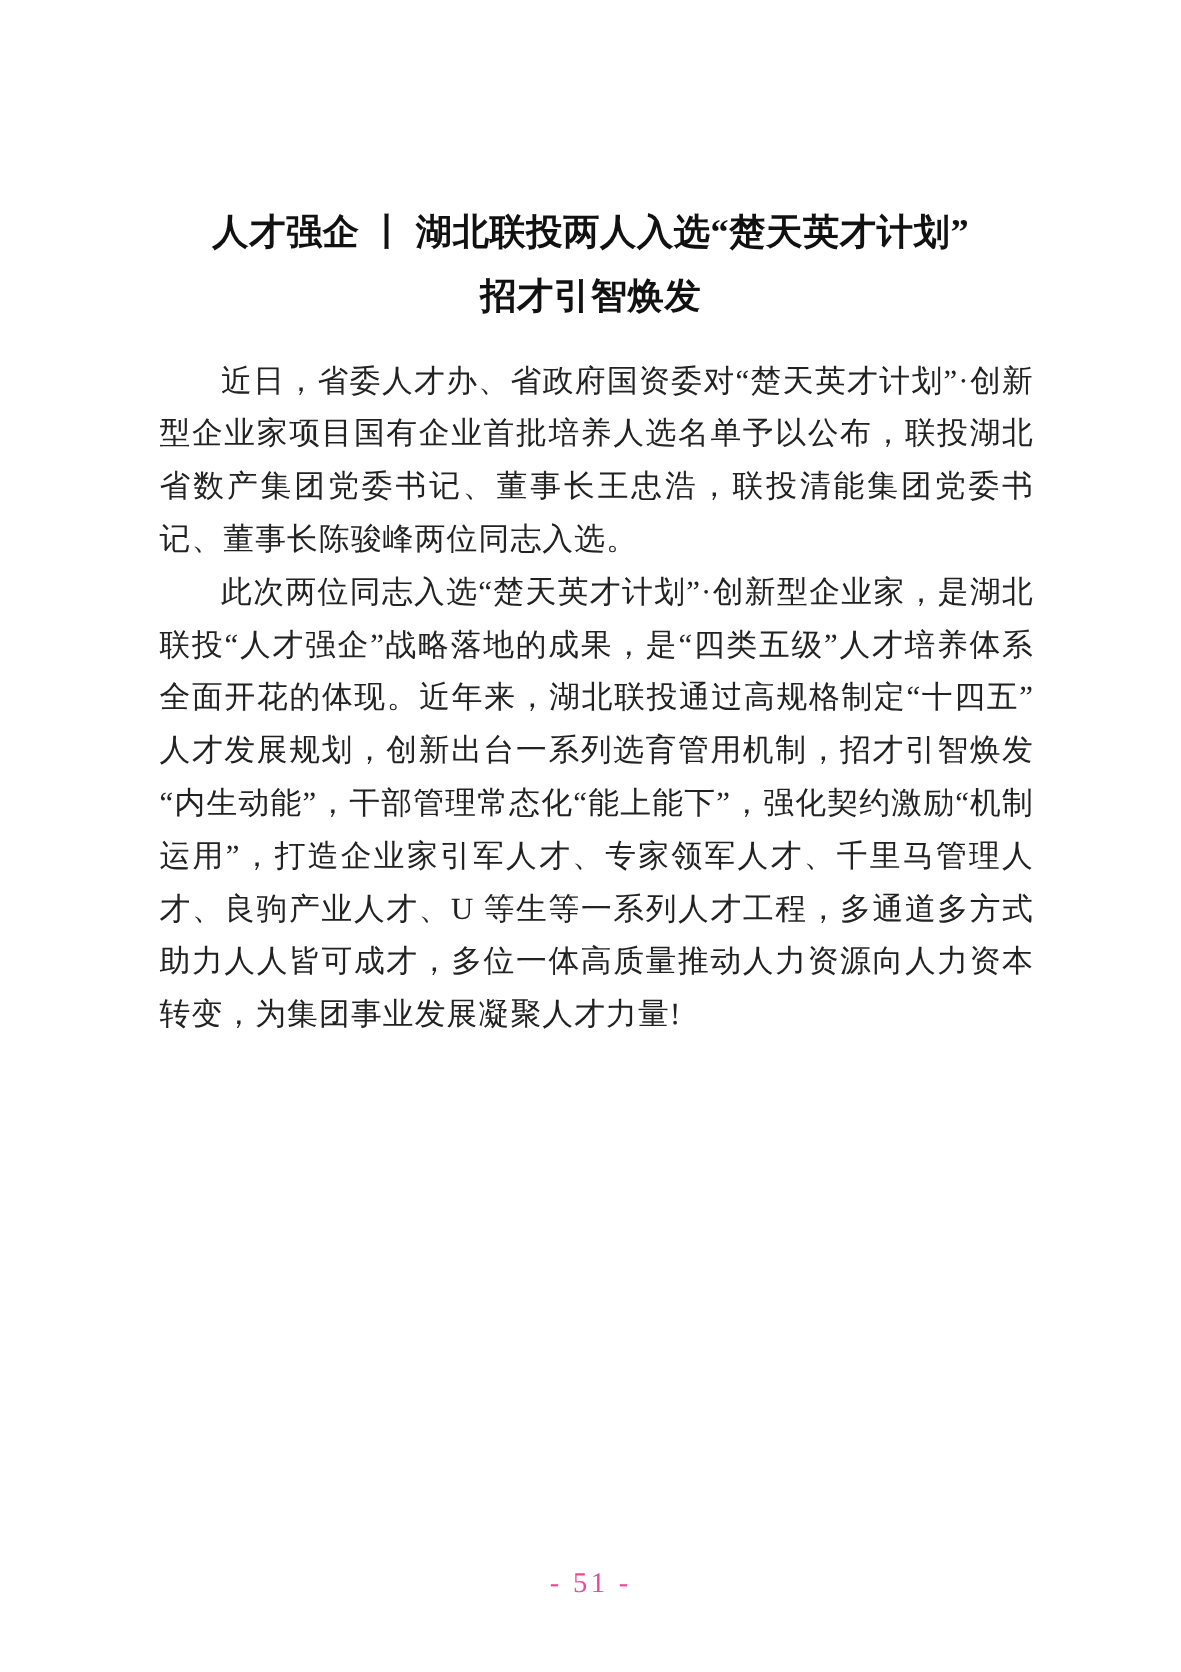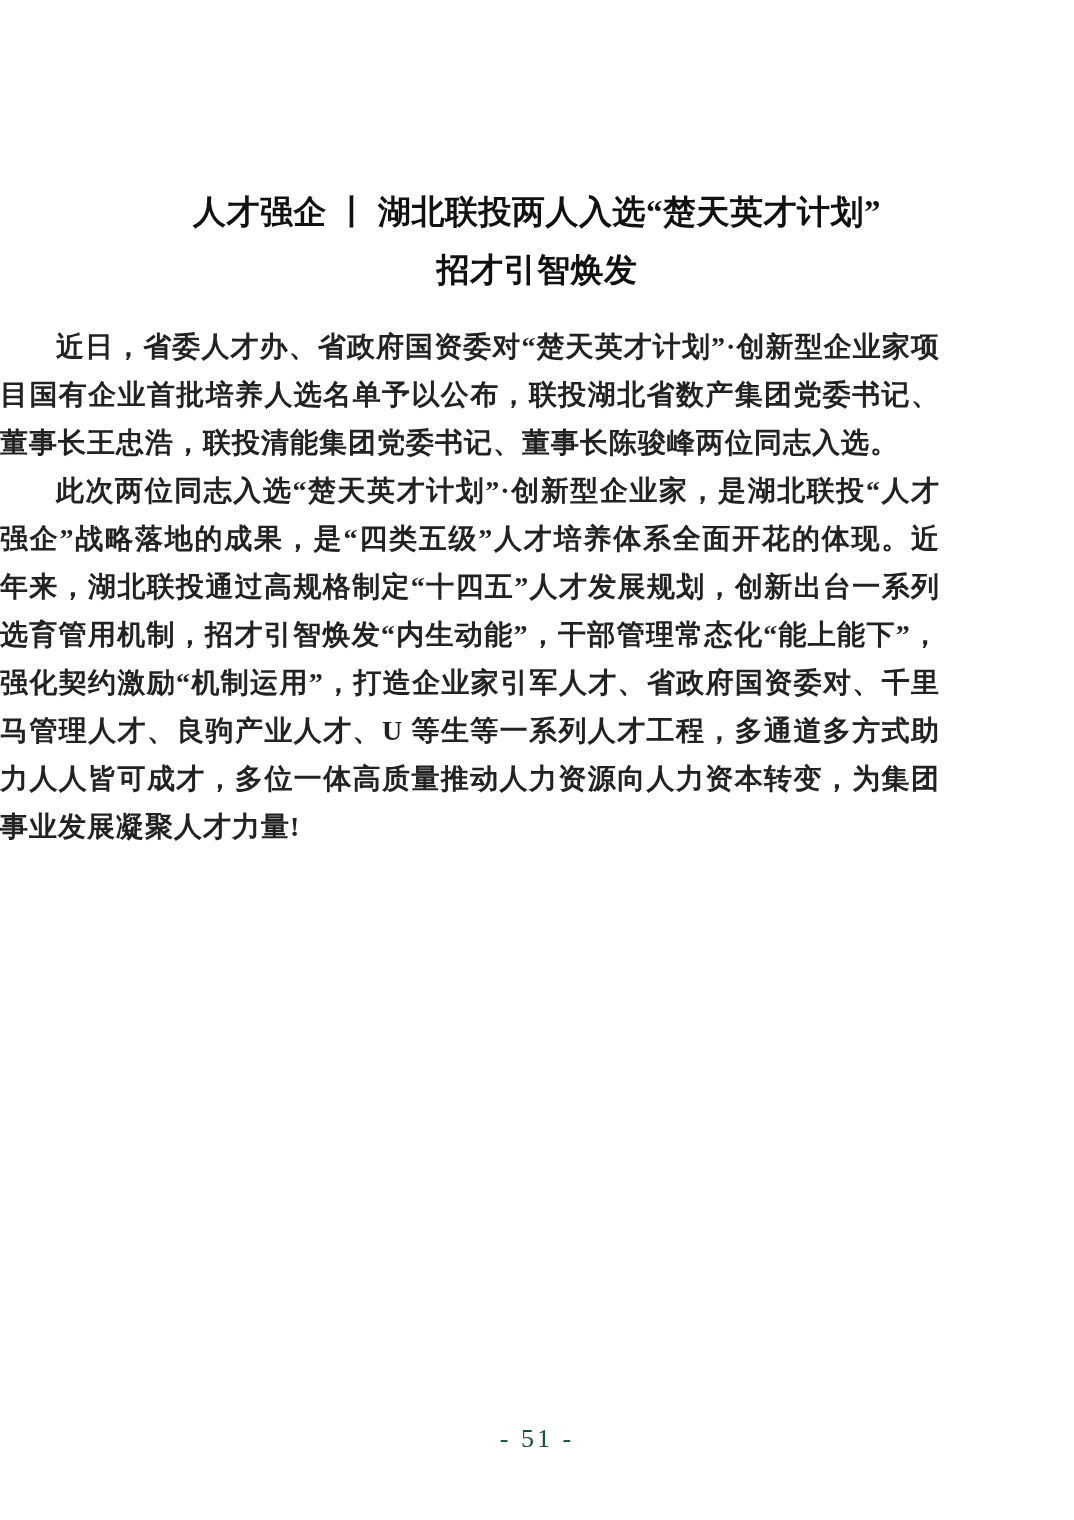--- a/index.html
+++ b/index.html
@@ -25,53 +25,53 @@
     font-weight: bold;
     line-height: 58px;
     color: #111111;
     letter-spacing: 0.5px;
   }
   .title-line {
     display: block;
   }
   .article-body {
     margin-top: 24px;
+    padding-left: 145px;
     padding-right: 134px;
-    font-weight: bold;
   }
   .article-body p {
     margin: 0;
     font-size: 28px;
     line-height: 48px;
     letter-spacing: 1px;
     text-align: justify;
     text-indent: 2em;
     color: #222222;
   }
   .page-number {
     position: absolute;
     left: 0;
     right: 0;
     bottom: 66px;
     text-align: center;
     font-size: 26px;
     letter-spacing: 3px;
-    color: #14532d;
+    color: #ec4899;
   }
 </style>
 </head>
 <body>
 
 <div class="page">
 
   <h1 class="article-title">
     <span class="title-line">人才强企 丨 湖北联投两人入选“楚天英才计划”</span>
     <span class="title-line">招才引智焕发</span>
   </h1>
 
   <div class="article-body">
     <p>近日，省委人才办、省政府国资委对“楚天英才计划”·创新型企业家项目国有企业首批培养人选名单予以公布，联投湖北省数产集团党委书记、董事长王忠浩，联投清能集团党委书记、董事长陈骏峰两位同志入选。</p>
-    <p>此次两位同志入选“楚天英才计划”·创新型企业家，是湖北联投“人才强企”战略落地的成果，是“四类五级”人才培养体系全面开花的体现。近年来，湖北联投通过高规格制定“十四五”人才发展规划，创新出台一系列选育管用机制，招才引智焕发“内生动能”，干部管理常态化“能上能下”，强化契约激励“机制运用”，打造企业家引军人才、省政府国资委对、千里马管理人才、良驹产业人才、U 等生等一系列人才工程，多通道多方式助力人人皆可成才，多位一体高质量推动人力资源向人力资本转变，为集团事业发展凝聚人才力量!</p>
+    <p>此次两位同志入选“楚天英才计划”·创新型企业家，是湖北联投“人才强企”战略落地的成果，是“四类五级”人才培养体系全面开花的体现。近年来，湖北联投通过高规格制定“十四五”人才发展规划，创新出台一系列选育管用机制，招才引智焕发“内生动能”，干部管理常态化“能上能下”，强化契约激励“机制运用”，打造企业家引军人才、专家领军人才、千里马管理人才、良驹产业人才、U 等生等一系列人才工程，多通道多方式助力人人皆可成才，多位一体高质量推动人力资源向人力资本转变，为集团事业发展凝聚人才力量!</p>
   </div>
 
   <div class="page-number">- 51 -</div>
 
 </div>
 
 </body></html>

